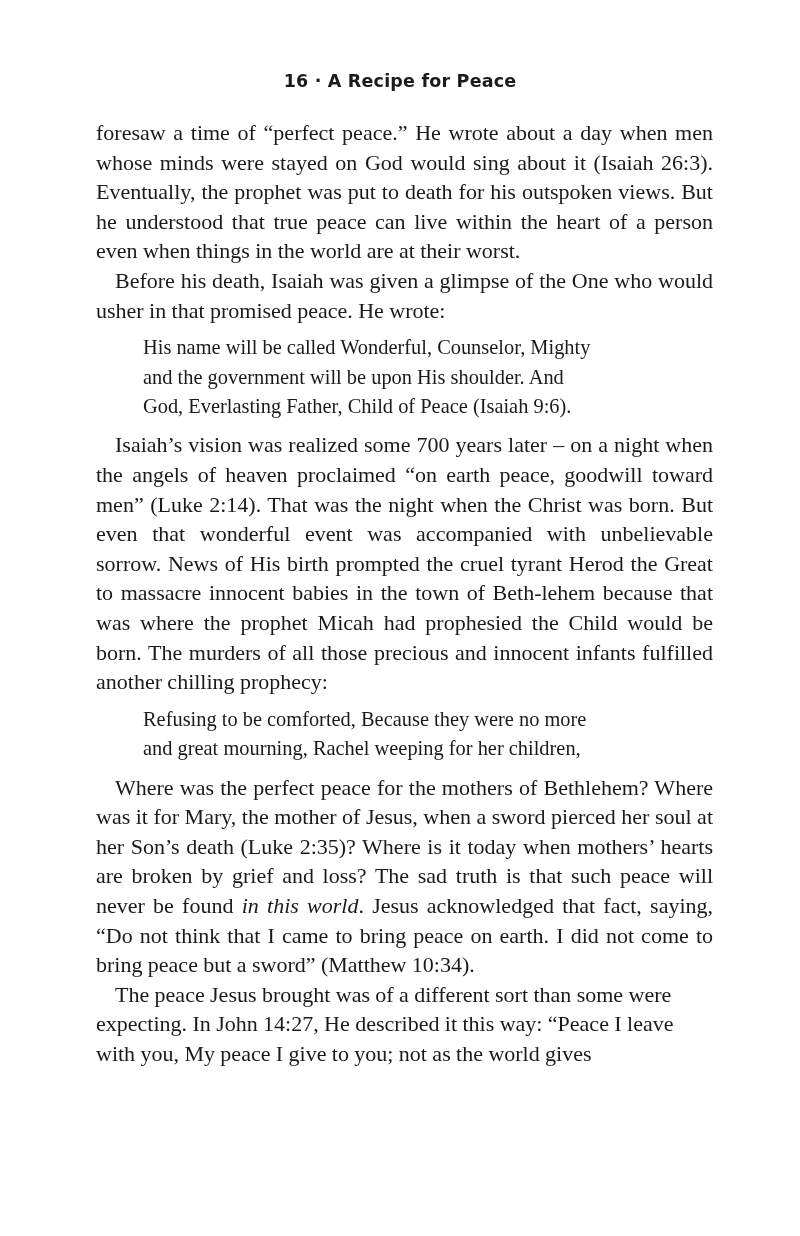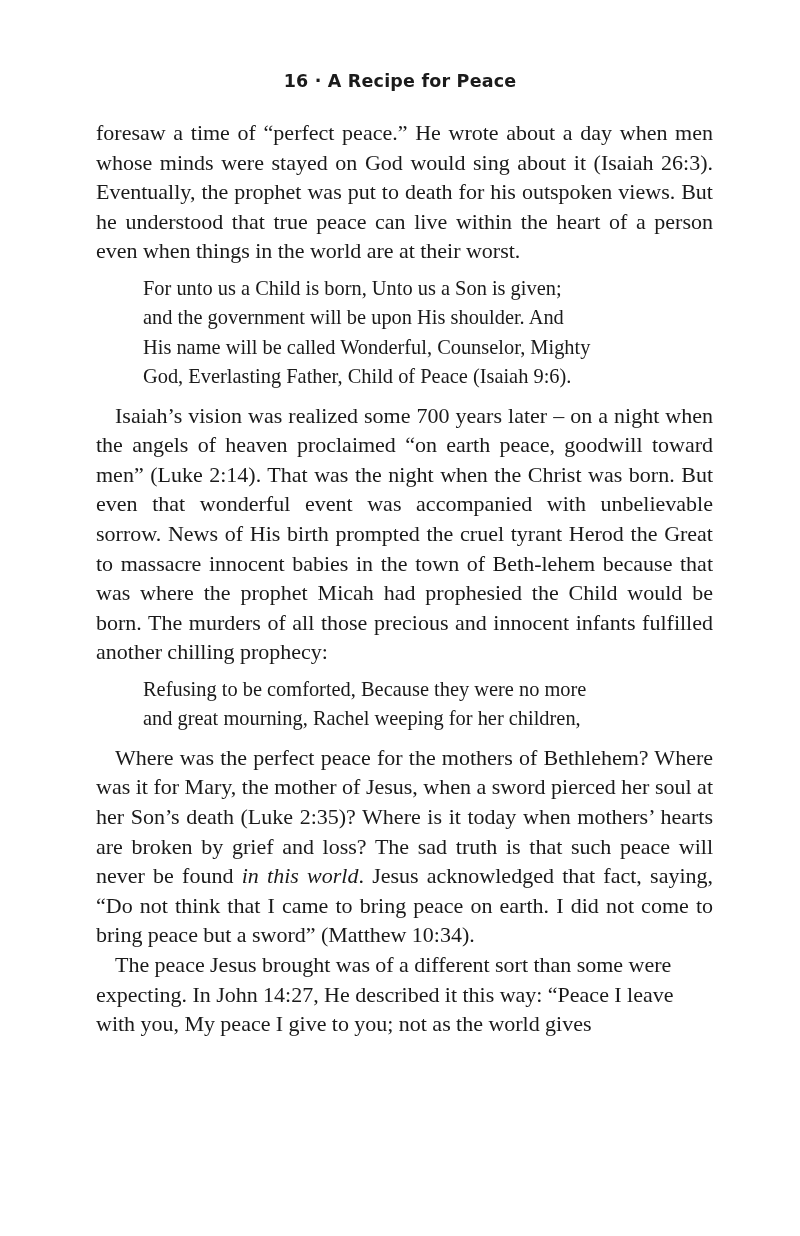--- a/index.html
+++ b/index.html
@@ -86,27 +86,27 @@
 <body>
 
 <div class="page">
 
   <div class="running-head">16 · A Recipe for Peace</div>
 
   <div class="text-column">
 
     <p class="body-par">foresaw a time of “perfect peace.” He wrote about a day when men whose minds were stayed on God would sing about it (Isaiah 26:3). Eventually, the prophet was put to death for his outspoken views. But he understood that true peace can live within the heart of a person even when things in the world are at their worst.</p>
 
+    <p class="body-par indent">Before his death, Isaiah was given a glimpse of the One who would usher in that promised peace. He wrote:</p>
 
     <div class="gap-before-quote"></div>
 
     <blockquote class="block-quote">
-      <span class="qline">For unto us a Child is born, Unto us a Son is given;</span>
+      <span class="qline">His name will be called Wonderful, Counselor, Mighty</span>
       <span class="qline">and the government will be upon His shoulder. And</span>
-      <span class="qline">His name will be called Wonderful, Counselor, Mighty</span>
       <span class="qline">God, Everlasting Father, Child of Peace (Isaiah 9:6).</span>
     </blockquote>
 
     <div class="gap-after-quote"></div>
 
     <p class="body-par indent">Isaiah’s vision was realized some 700 years later – on a night when the angels of heaven proclaimed “on earth peace, goodwill toward men” (Luke 2:14). That was the night when the Christ was born. But even that wonderful event was accompanied with unbelievable sorrow. News of His birth prompted the cruel tyrant Herod the Great to massacre innocent babies in the town of Beth-lehem because that was where the prophet Micah had prophesied the Child would be born. The murders of all those precious and innocent infants fulfilled another chilling prophecy:</p>
 
     <div class="gap-before-quote"></div>
 
     <blockquote class="block-quote">

